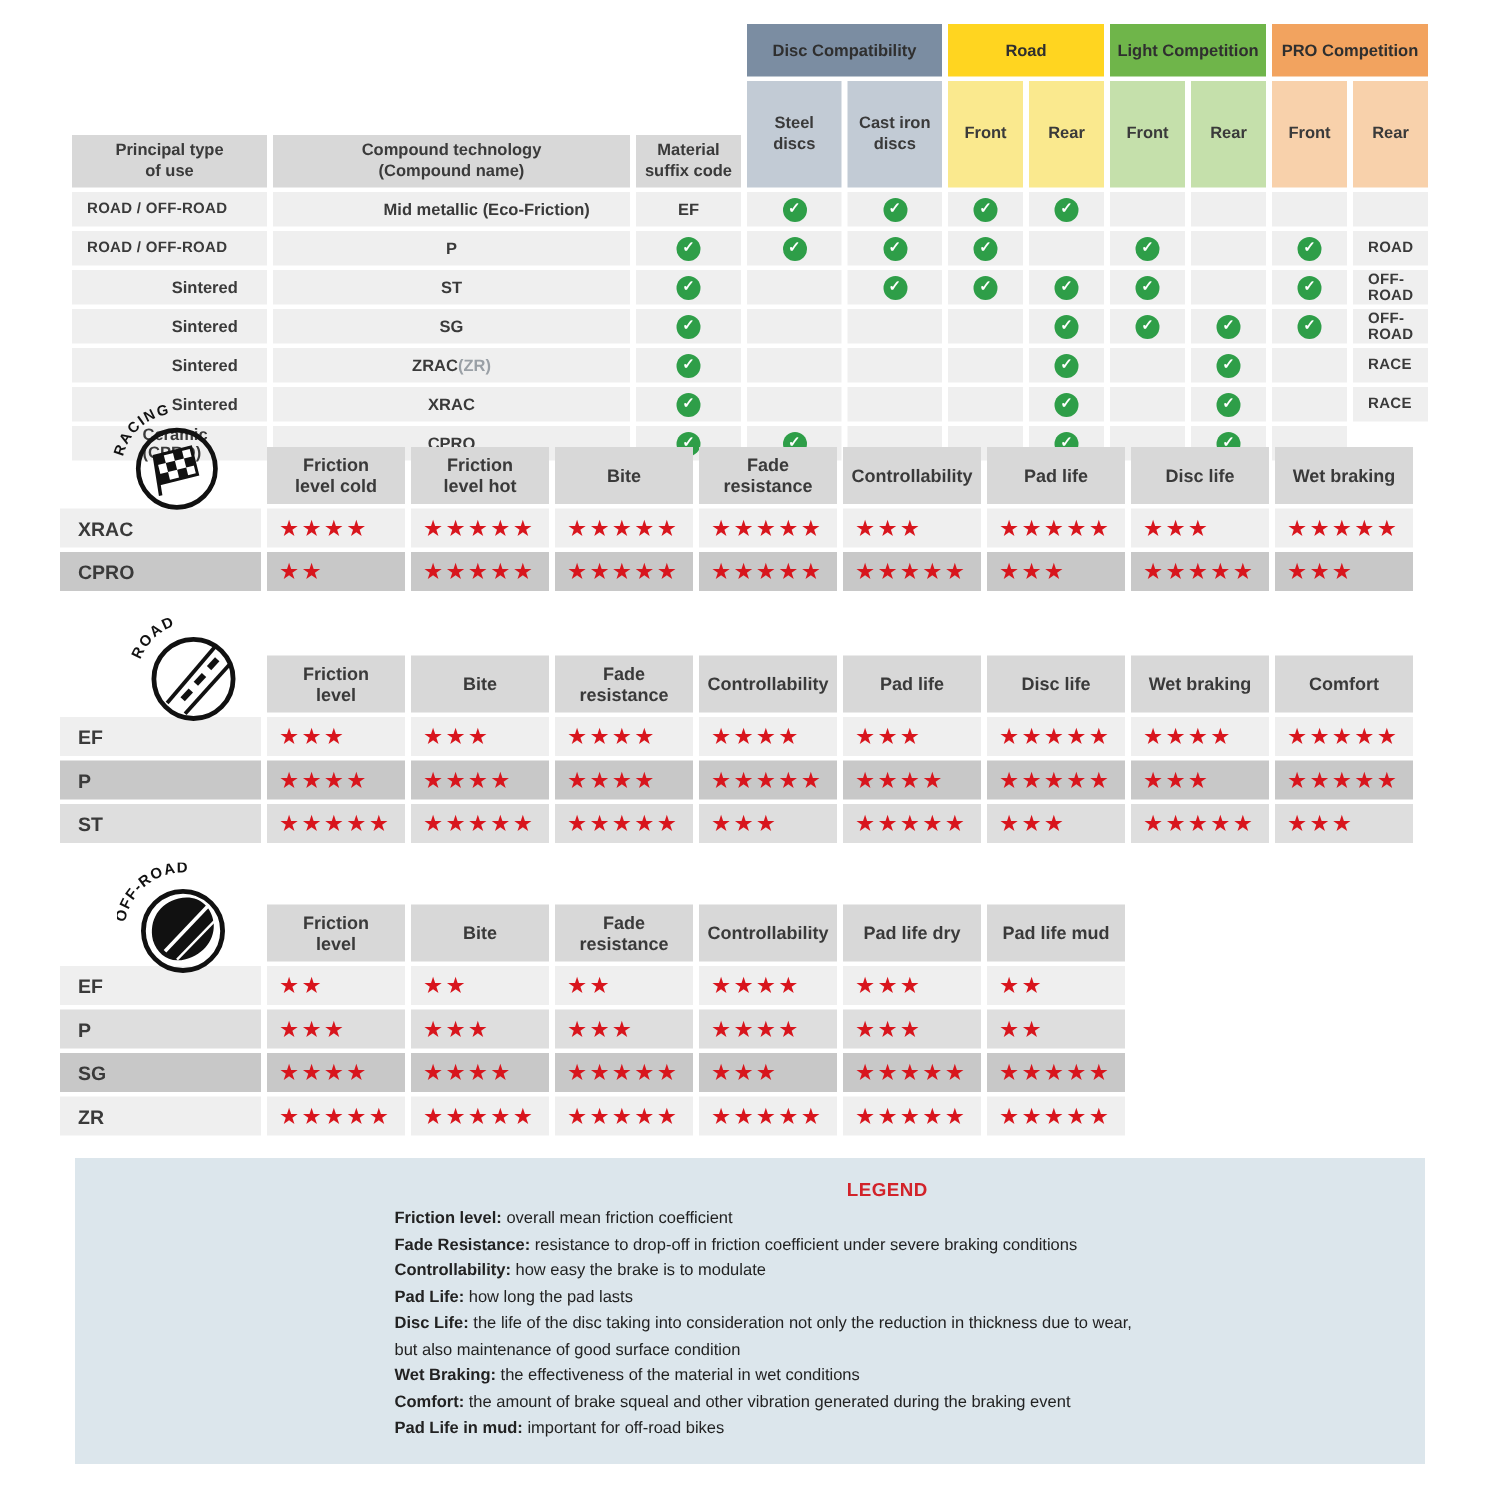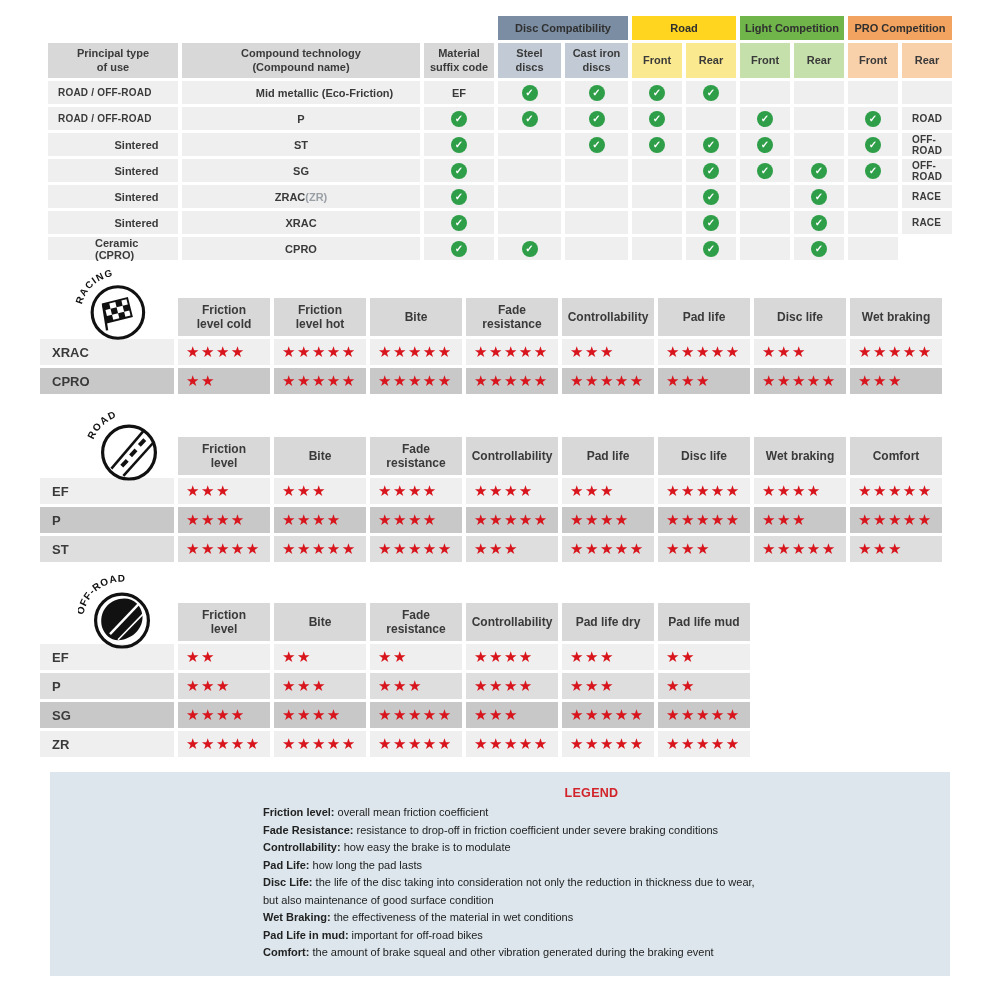--- a/index.html
+++ b/index.html
@@ -6,29 +6,29 @@
   html,body { width: 1000px; height: 1000px; background: #fff;
     font-family: "Liberation Sans", sans-serif; color: #3a3a3a; }
   .page { position: relative; width: 1000px; height: 1000px; overflow: hidden; }
 
   
   .compat { position: absolute; left: 48px; top: 16px;
     display: grid;
     grid-template-columns: 130px 238px 70px 63px 63px 50px 50px 50px 50px 50px 50px;
     gap: 3px 4px; }
   .cspacer { height: 22px; background: transparent; }
-  .gcell { height: 24px; display: flex; align-items: center; justify-content: center;
+  .gcell { height: 35px; display: flex; align-items: center; justify-content: center;
     font-weight: bold; font-size: 11px; color: #2f2f2f; }
   .g-disc  { background: var(--disc-group); }
   .g-road  { background: var(--road-group); }
   .g-light { background: var(--light-group); }
   .g-pro   { background: var(--pro-group); }
   .hcell { background: var(--header-cell); min-height: 35px; display: flex; align-items: center;
     justify-content: center; text-align: center; font-weight: bold; font-size: 11px;
-    white-space: pre-line; line-height: 1.25; }
+    white-space: pre-line; line-height: 1.25; margin-top: 36px; }
   .scell { min-height: 35px; display: flex; align-items: center; justify-content: center;
     text-align: center; font-weight: bold; font-size: 11px; white-space: pre-line; line-height: 1.25; }
   .s-disc  { background: var(--disc-sub); }
   .s-road  { background: var(--road-sub); }
   .s-light { background: var(--light-sub); }
   .s-pro   { background: var(--pro-sub); }
   .dcell { background: var(--row-light); height: 23px; display: flex; align-items: center;
     justify-content: center; font-size: 11px; }
   .use  { justify-content: flex-start; padding-left: 10px; font-size: 10px; font-weight: bold; letter-spacing: .2px; }
   .comp { font-weight: bold; padding-left: 47px; }
@@ -539,18 +539,18 @@
   <div class="legend">
     <div class="legend-title">LEGEND</div>
     <div>
         <div class="legend-line"><b>Friction level:</b> overall mean friction coefficient</div>
         <div class="legend-line"><b>Fade Resistance:</b> resistance to drop-off in friction coefficient under severe braking conditions</div>
         <div class="legend-line"><b>Controllability:</b> how easy the brake is to modulate</div>
         <div class="legend-line"><b>Pad Life:</b> how long the pad lasts</div>
         <div class="legend-line"><b>Disc Life:</b> the life of the disc taking into consideration not only the reduction in thickness due to wear,</div>
         <div class="legend-line">but also maintenance of good surface condition</div>
         <div class="legend-line"><b>Wet Braking:</b> the effectiveness of the material in wet conditions</div>
+        <div class="legend-line"><b>Comfort:</b> the amount of brake squeal and other vibration generated during the braking event</div>
         <div class="legend-line"><b>Pad Life in mud:</b> important for off-road bikes</div>
-        <div class="legend-line"><b>Comfort:</b> the amount of brake squeal and other vibration generated during the braking event</div>
       </div>
   </div>
 
 </div>
 
 </body></html>

